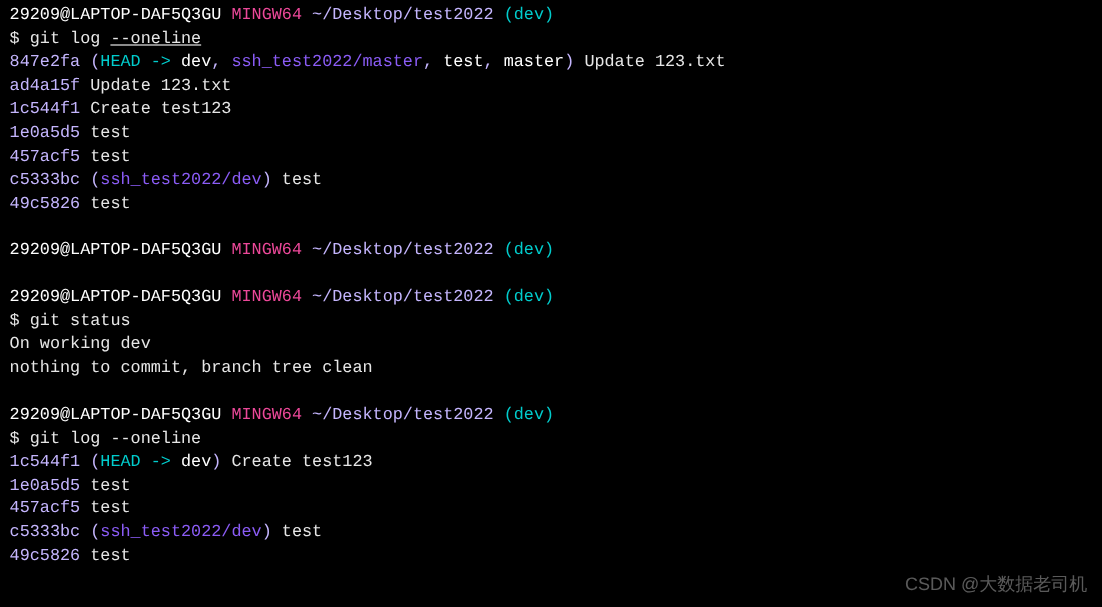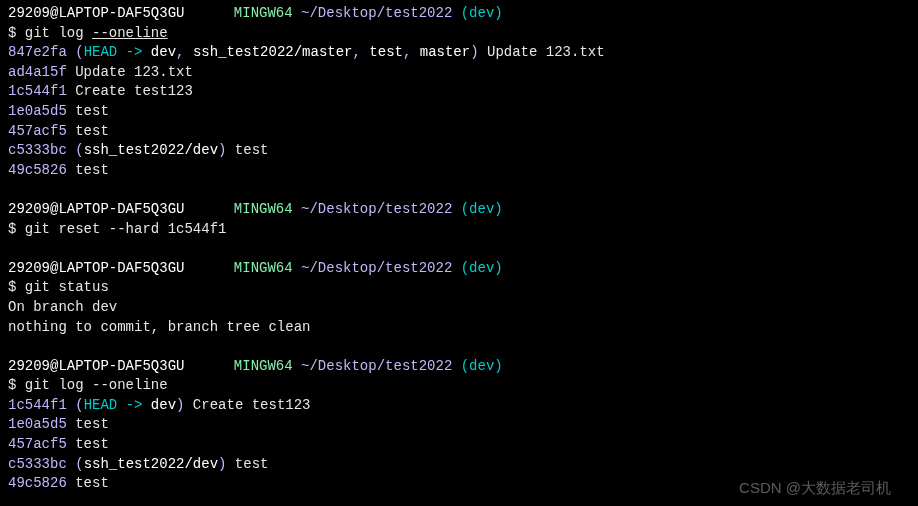--- a/index.html
+++ b/index.html
@@ -11,30 +11,30 @@
       font-size: 14px;
       line-height: 1.4;
       width: 918px;
       height: 506px;
       box-sizing: border-box;
       overflow: hidden;
       position: relative;
     }
     .line { white-space: pre; }
     .green { color: #ffffff; }
-    .purple { color: #86efac; margin-left: 41px; }
+    .purple { color: #ec4899; }
     .yellow { color: #c4b5fd; }
     .cyan { color: #00cccc; margin-top: 14px; }
-    .red { color: #ffffff; }
+    .red { color: #8b5cf6; }
     .white { color: #e6e6e6; }
     .underline { text-decoration: underline; }
     .watermark {
       position: absolute;
       bottom: 8px;
-      right: 27px;
+      right: 12px;
       color: rgba(200,200,200,0.45);
       font-family: Arial, sans-serif;
       font-size: 15px;
     }
   </style>
 </head>
 <body>
 
 <div>
 
@@ -43,26 +43,25 @@
 <div class="line"><span class="yellow">847e2fa</span><span class="yellow"> (</span><span class="cyan">HEAD -&gt; </span><span class="green">dev</span><span class="yellow">, </span><span class="red">ssh_test2022/master</span><span class="yellow">, </span><span class="green">test</span><span class="yellow">, </span><span class="green">master</span><span class="yellow">)</span><span class="white"> Update 123.txt</span></div>
 <div class="line"><span class="yellow">ad4a15f</span><span class="white"> Update 123.txt</span></div>
 <div class="line"><span class="yellow">1c544f1</span><span class="white"> Create test123</span></div>
 <div class="line"><span class="yellow">1e0a5d5</span><span class="white"> test</span></div>
 <div class="line"><span class="yellow">457acf5</span><span class="white"> test</span></div>
 <div class="line"><span class="yellow">c5333bc</span><span class="yellow"> (</span><span class="red">ssh_test2022/dev</span><span class="yellow">)</span><span class="white"> test</span></div>
 <div class="line"><span class="yellow">49c5826</span><span class="white"> test</span></div>
 <div class="line">&nbsp;</div>
 
 <div class="line"><span class="green">29209@LAPTOP-DAF5Q3GU</span> <span class="purple">MINGW64</span> <span class="yellow">~/Desktop/test2022</span> <span class="cyan">(dev)</span></div>
-<div class="line white">$ git reset --hard 1c544f1</div>
 <div class="line">&nbsp;</div>
 
 <div class="line"><span class="green">29209@LAPTOP-DAF5Q3GU</span> <span class="purple">MINGW64</span> <span class="yellow">~/Desktop/test2022</span> <span class="cyan">(dev)</span></div>
 <div class="line white">$ git status</div>
-<div class="line white">On branch dev</div>
+<div class="line white">On working dev</div>
 <div class="line white">nothing to commit, branch tree clean</div>
 <div class="line">&nbsp;</div>
 
 <div class="line"><span class="green">29209@LAPTOP-DAF5Q3GU</span> <span class="purple">MINGW64</span> <span class="yellow">~/Desktop/test2022</span> <span class="cyan">(dev)</span></div>
 <div class="line white">$ git log --oneline</div>
 <div class="line"><span class="yellow">1c544f1</span><span class="yellow"> (</span><span class="cyan">HEAD -&gt; </span><span class="green">dev</span><span class="yellow">)</span><span class="white"> Create test123</span></div>
 <div class="line"><span class="yellow">1e0a5d5</span><span class="white"> test</span></div>
 <div class="line"><span class="yellow">457acf5</span><span class="white"> test</span></div>
 <div class="line"><span class="yellow">c5333bc</span><span class="yellow"> (</span><span class="red">ssh_test2022/dev</span><span class="yellow">)</span><span class="white"> test</span></div>
 <div class="line"><span class="yellow">49c5826</span><span class="white"> test</span></div>

